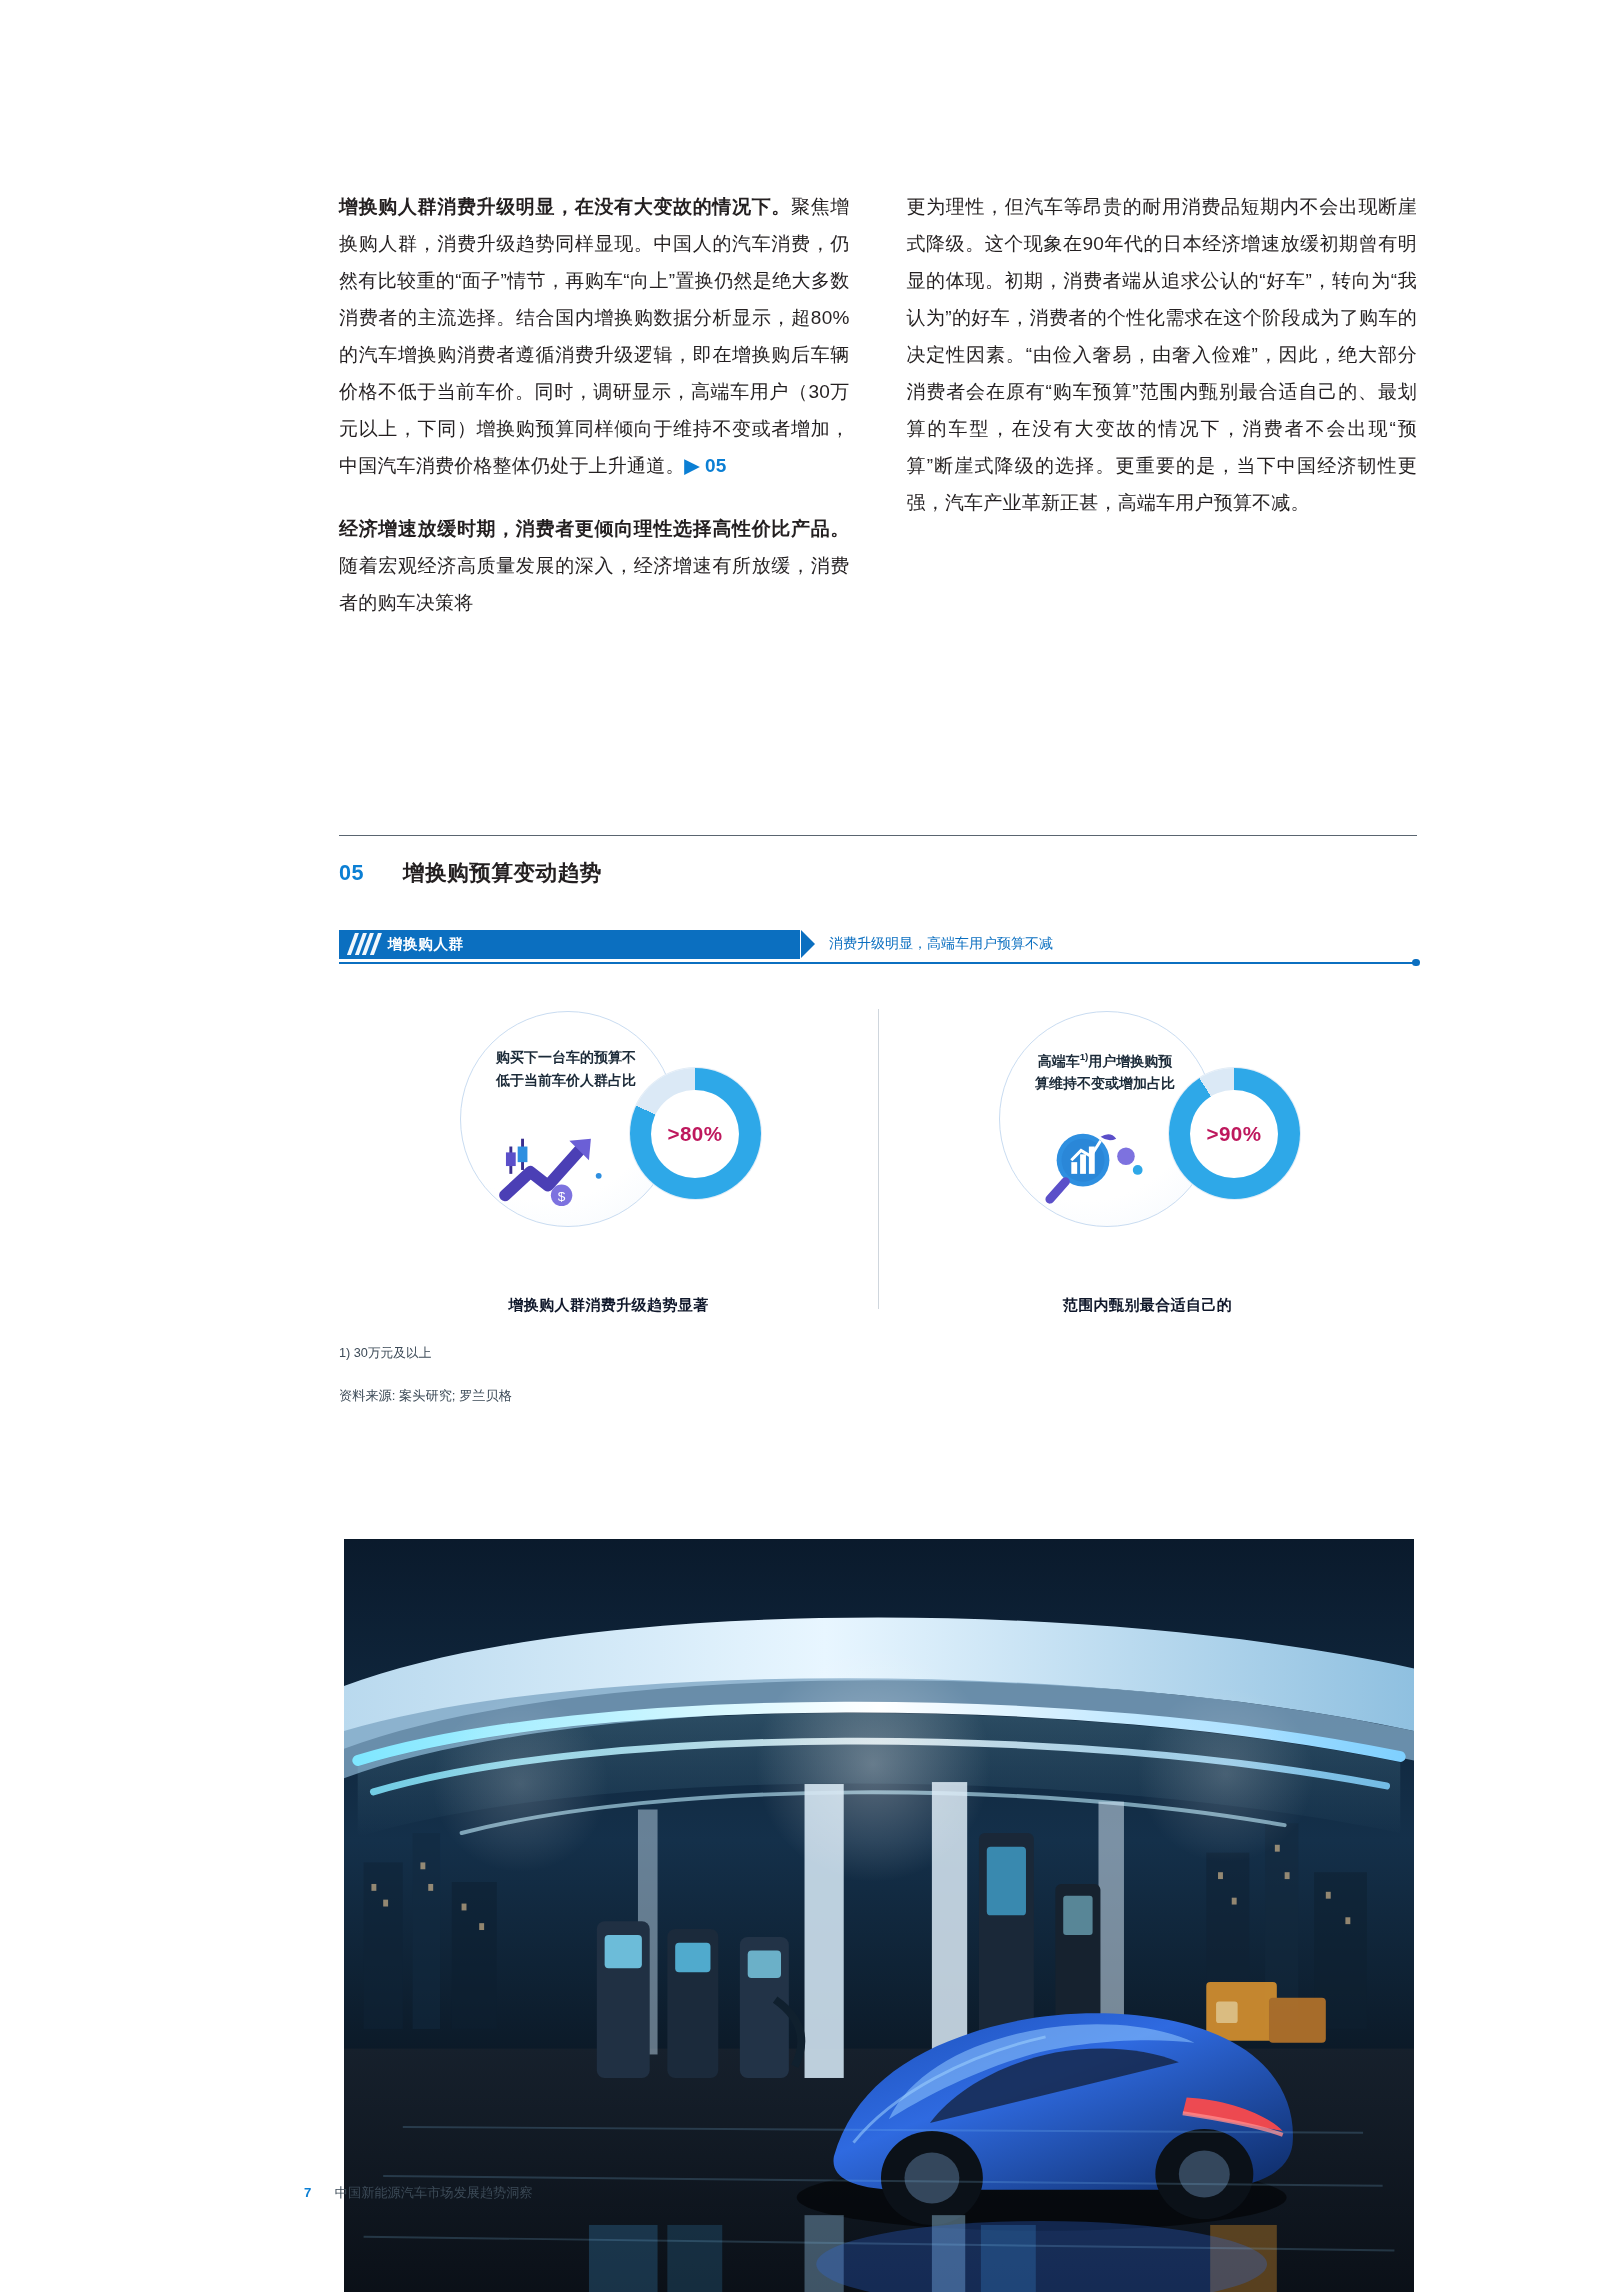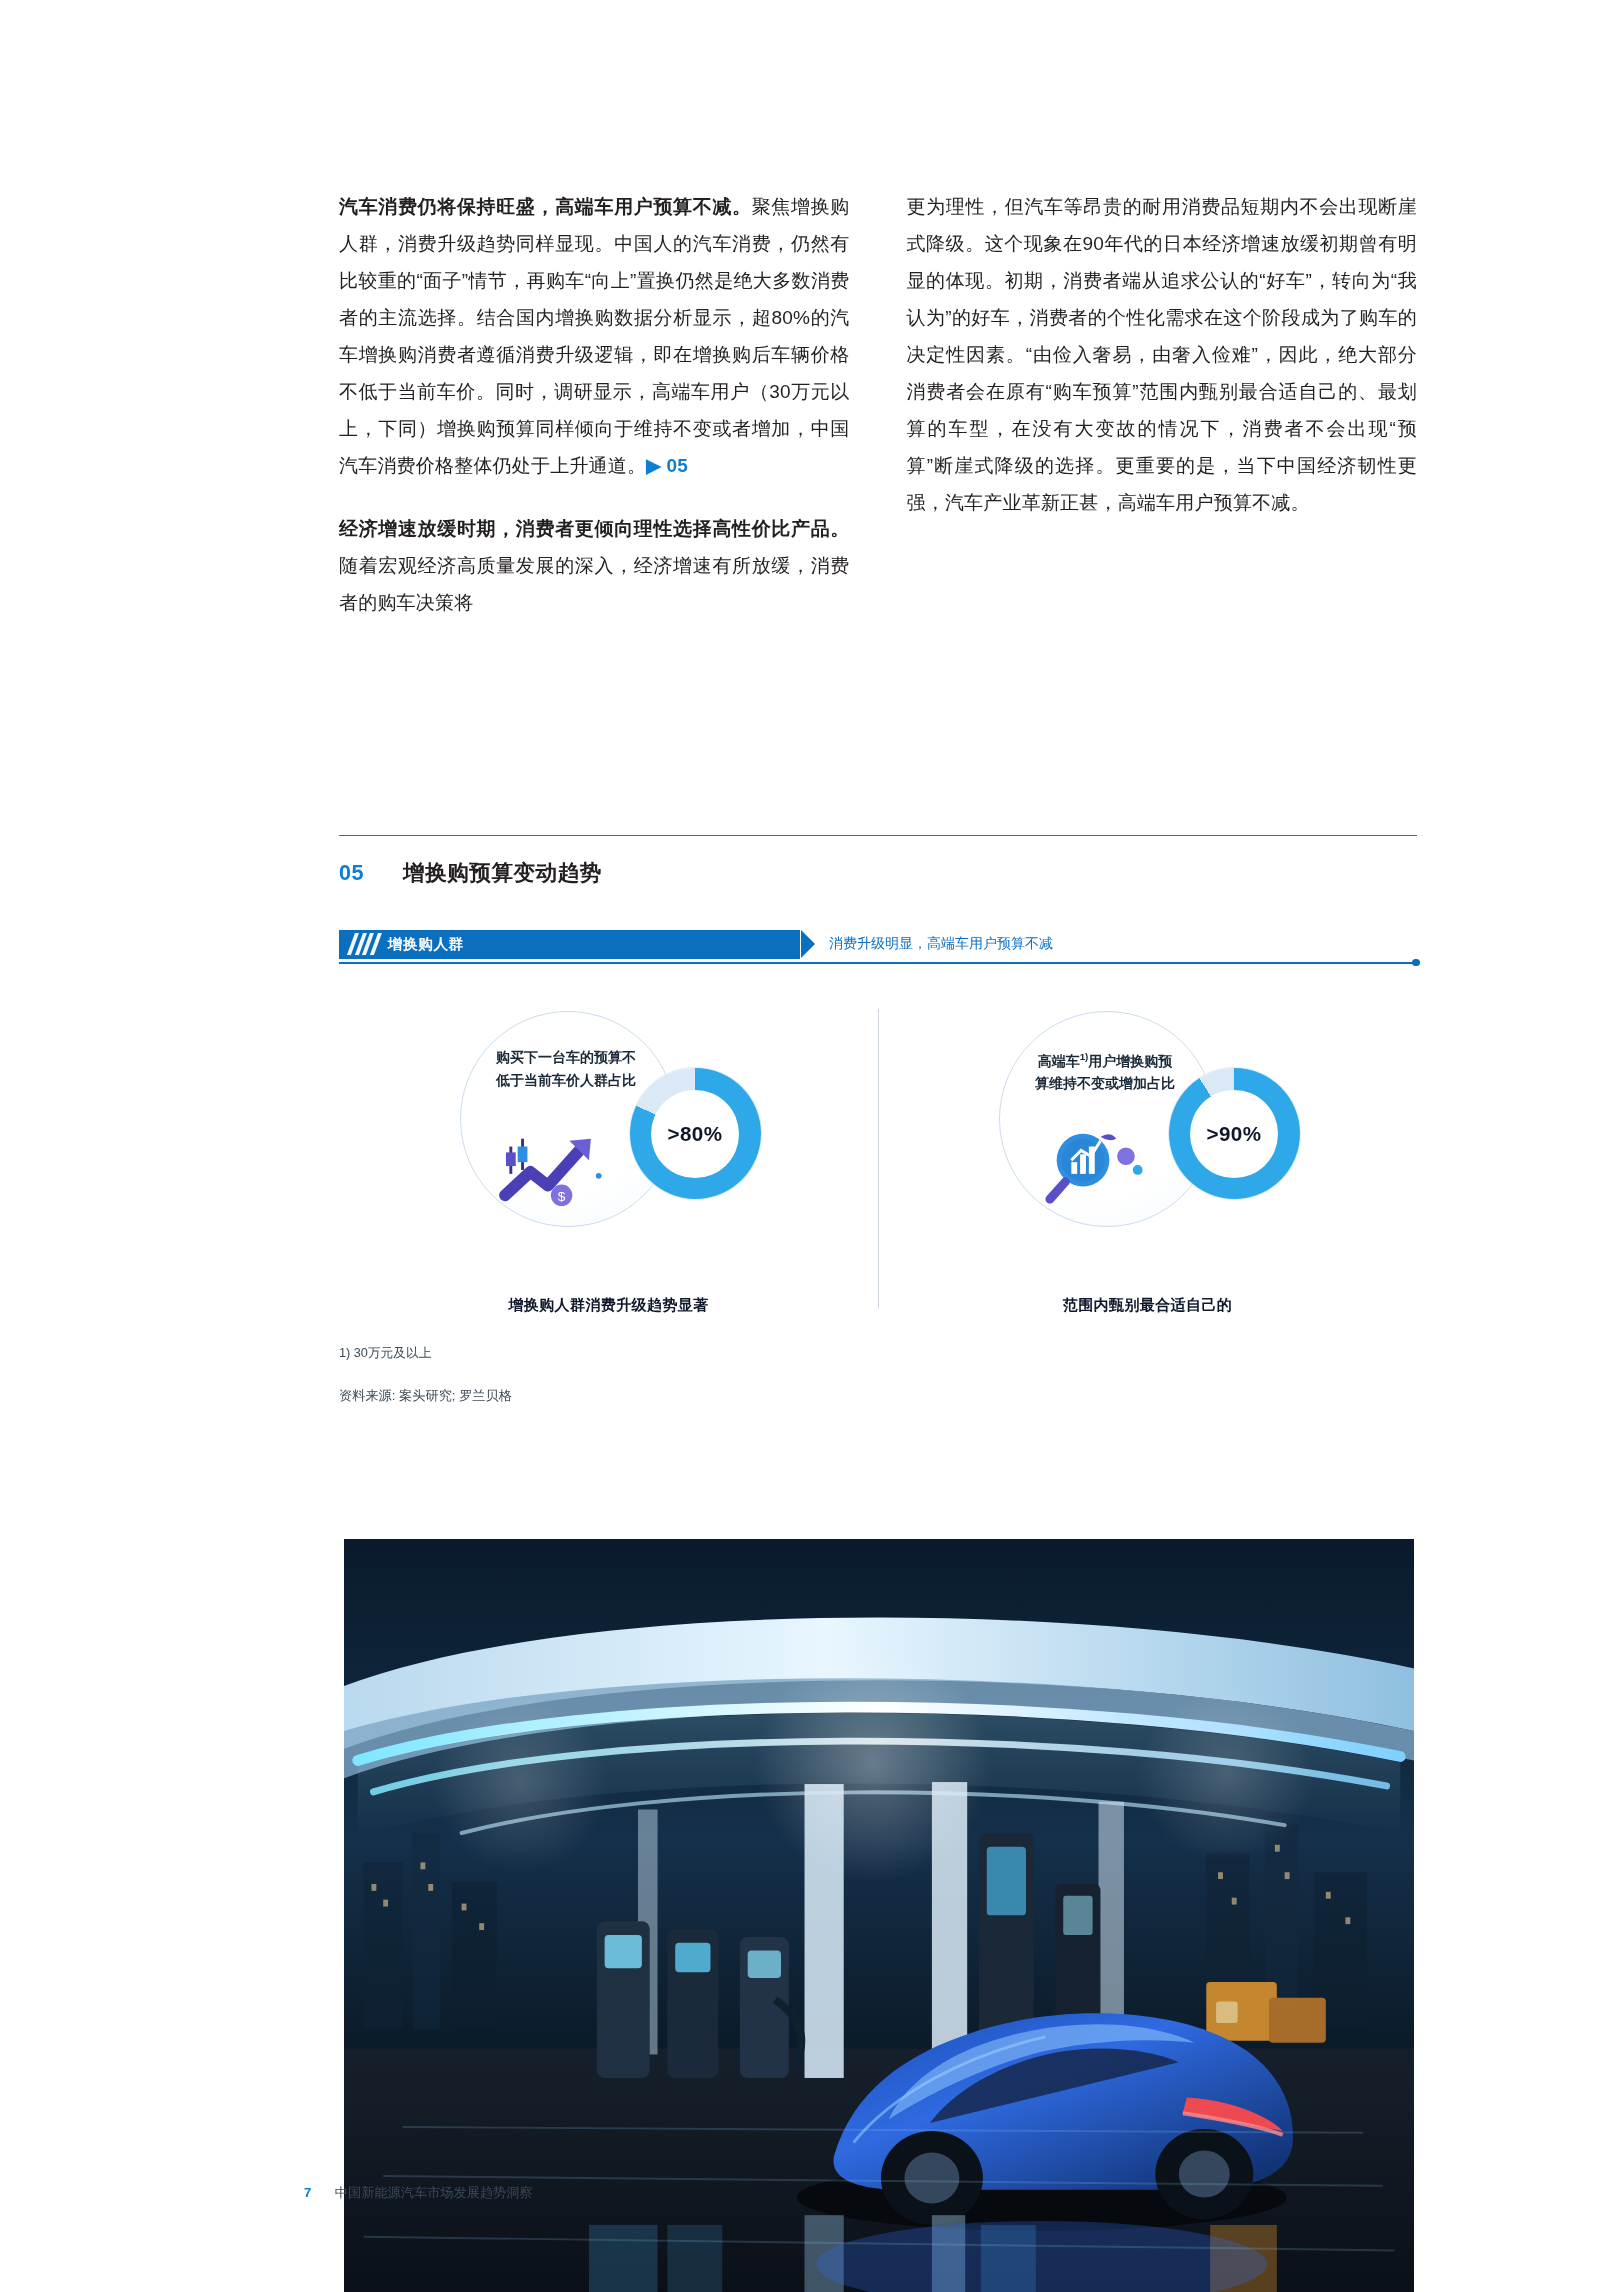--- a/index.html
+++ b/index.html
@@ -226,21 +226,21 @@
     border-radius: 50%;
   }
   .donut .val {
     position: absolute;
     inset: 0;
     display: flex;
     align-items: center;
     justify-content: center;
     font-size: 20.6px;
     font-weight: bold;
-    color: #0f172a;
+    color: #be185d;
     letter-spacing: 0.5px;
   }
   .panel-foot {
     position: absolute;
     left: 0;
     right: 0;
     bottom: 5.9px;
     text-align: center;
     font-size: 15px;
     font-weight: bold;
@@ -284,21 +284,21 @@
   }
   .footer .pg { font-weight: bold; color: #0b7fd4; }
 </style>
 </head>
 <body>
 
 <div class="page">
 
   <div class="columns">
     <div class="col">
-      <p class="body"><span class="b">汽车消费仍将保持旺盛，高端车用户预算不减。</span><span>聚焦增换购人群，消费升级趋势同样显现。中国人的汽车消费，仍然有比较重的“面子”情节，再购车“向上”置换仍然是绝大多数消费者的主流选择。结合国内增换购数据分析显示，超80%的汽车增换购消费者遵循消费升级逻辑，即在增换购后车辆价格不低于当前车价。同时，调研显示，高端车用户（30万元以上，下同）增换购预算同样倾向于维持不变或者增加，中国汽车消费价格整体仍处于上升通道。</span><span class="ref">▶ 05</span></p>
+      <p class="body"><span class="b">增换购人群消费升级明显，在没有大变故的情况下。</span><span>聚焦增换购人群，消费升级趋势同样显现。中国人的汽车消费，仍然有比较重的“面子”情节，再购车“向上”置换仍然是绝大多数消费者的主流选择。结合国内增换购数据分析显示，超80%的汽车增换购消费者遵循消费升级逻辑，即在增换购后车辆价格不低于当前车价。同时，调研显示，高端车用户（30万元以上，下同）增换购预算同样倾向于维持不变或者增加，中国汽车消费价格整体仍处于上升通道。</span><span class="ref">▶ 05</span></p>
       <p class="body"><span class="b">经济增速放缓时期，消费者更倾向理性选择高性价比产品。</span><span>随着宏观经济高质量发展的深入，经济增速有所放缓，消费者的购车决策将</span></p>
     </div>
     <div class="col">
       <p class="body"><span>更为理性，但汽车等昂贵的耐用消费品短期内不会出现断崖式降级。这个现象在90年代的日本经济增速放缓初期曾有明显的体现。初期，消费者端从追求公认的“好车”，转向为“我认为”的好车，消费者的个性化需求在这个阶段成为了购车的决定性因素。“由俭入奢易，由奢入俭难”，因此，绝大部分消费者会在原有“购车预算”范围内甄别最合适自己的、最划算的车型，在没有大变故的情况下，消费者不会出现“预算”断崖式降级的选择。更重要的是，当下中国经济韧性更强，汽车产业革新正甚，高端车用户预算不减。</span></p>
     </div>
   </div>
 
   <div class="exhibit">
     <div class="exhibit-rule"></div>
     <div class="exhibit-head">

